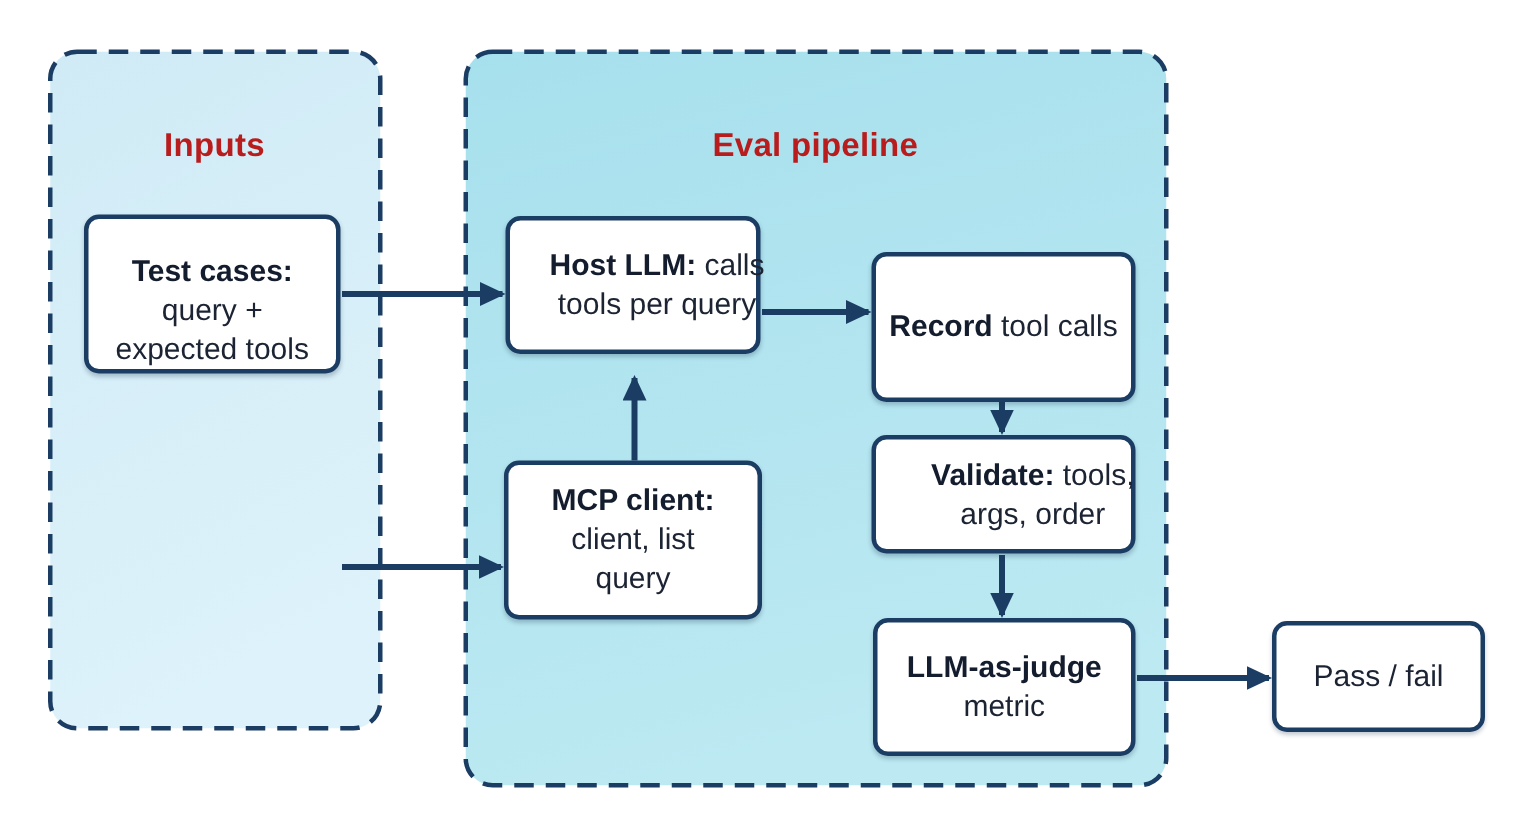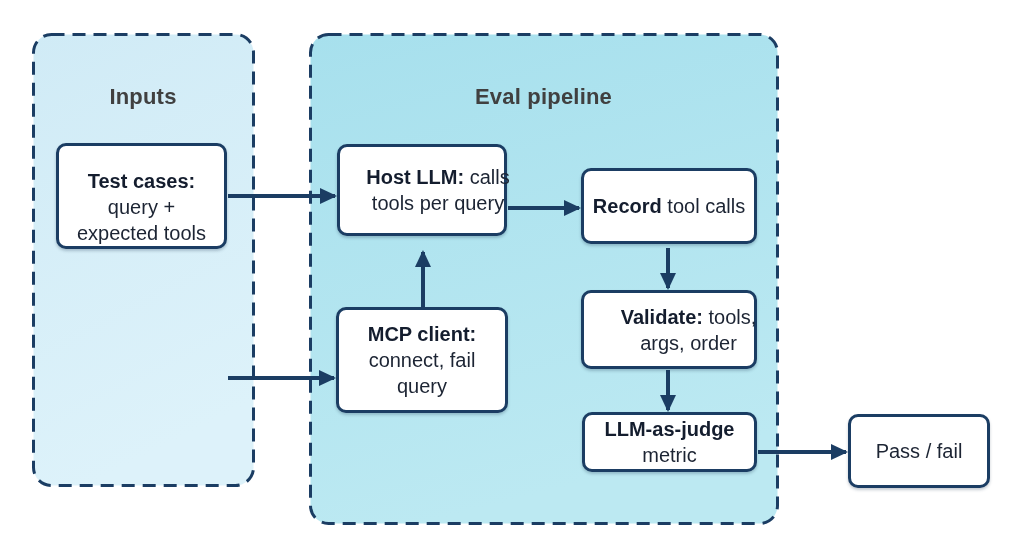--- a/index.html
+++ b/index.html
@@ -15,21 +15,21 @@
     position: absolute;
     left: 0; top: 0;
     z-index: 1;
   }
   .group-title {
     position: absolute;
     z-index: 2;
     text-align: center;
     font-size: 22px;
     font-weight: bold;
-    color: #404040;
+    color: #b91c1c;
     letter-spacing: 0.2px;
   }
   .node {
     position: absolute;
     z-index: 3;
     box-sizing: border-box;
     background: #ffffff;
     border: 3px solid #1b3d63;
     border-radius: 10px;
     box-shadow: 0 2px 3px rgba(23, 48, 77, 0.25);
@@ -89,34 +89,34 @@
   </div>
 
 
   <div class="node" style="left:337px; top:144px; width:170px; height:92px;padding-left:32px;">
     <div class="line"><span class="b">Host LLM:</span><span> calls</span></div>
     <div class="line"><span class="b"></span><span>tools per query</span></div>
   </div>
 
   <div class="node" style="left:336px; top:307px; width:172px; height:106px;">
     <div class="line"><span class="b">MCP client:</span><span></span></div>
-    <div class="line"><span class="b"></span><span>connect, fail</span></div>
+    <div class="line"><span class="b"></span><span>client, list</span></div>
     <div class="line"><span class="b"></span><span>query</span></div>
   </div>
 
-  <div class="node" style="left:581px; top:168px; width:176px; height:76px;">
+  <div class="node" style="left:581px; top:168px; width:176px; height:100px;">
     <div class="line"><span class="b">Record</span><span> tool calls</span></div>
   </div>
 
   <div class="node" style="left:581px; top:290px; width:176px; height:79px;padding-left:39px;">
     <div class="line"><span class="b">Validate:</span><span> tools,</span></div>
     <div class="line"><span class="b"></span><span>args, order</span></div>
   </div>
 
-  <div class="node" style="left:582px; top:412px; width:175px; height:60px;">
+  <div class="node" style="left:582px; top:412px; width:175px; height:92px;">
     <div class="line"><span class="b">LLM-as-judge</span><span></span></div>
     <div class="line"><span class="b"></span><span>metric</span></div>
   </div>
 
   <div class="node" style="left:848px; top:414px; width:142px; height:74px;">
     <div class="line"><span class="b"></span><span>Pass / fail</span></div>
   </div>
 
 </div>
 

